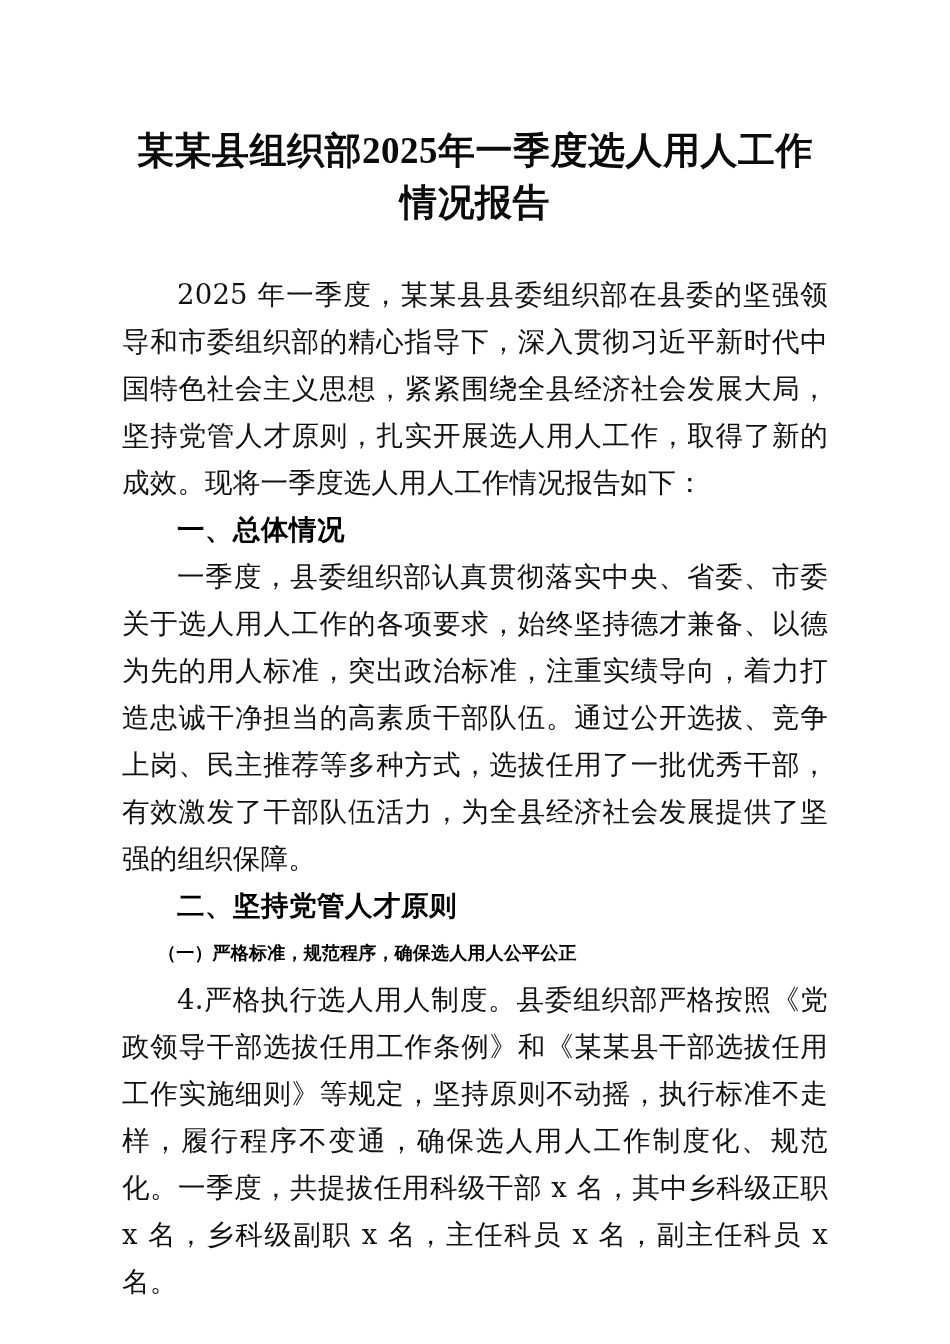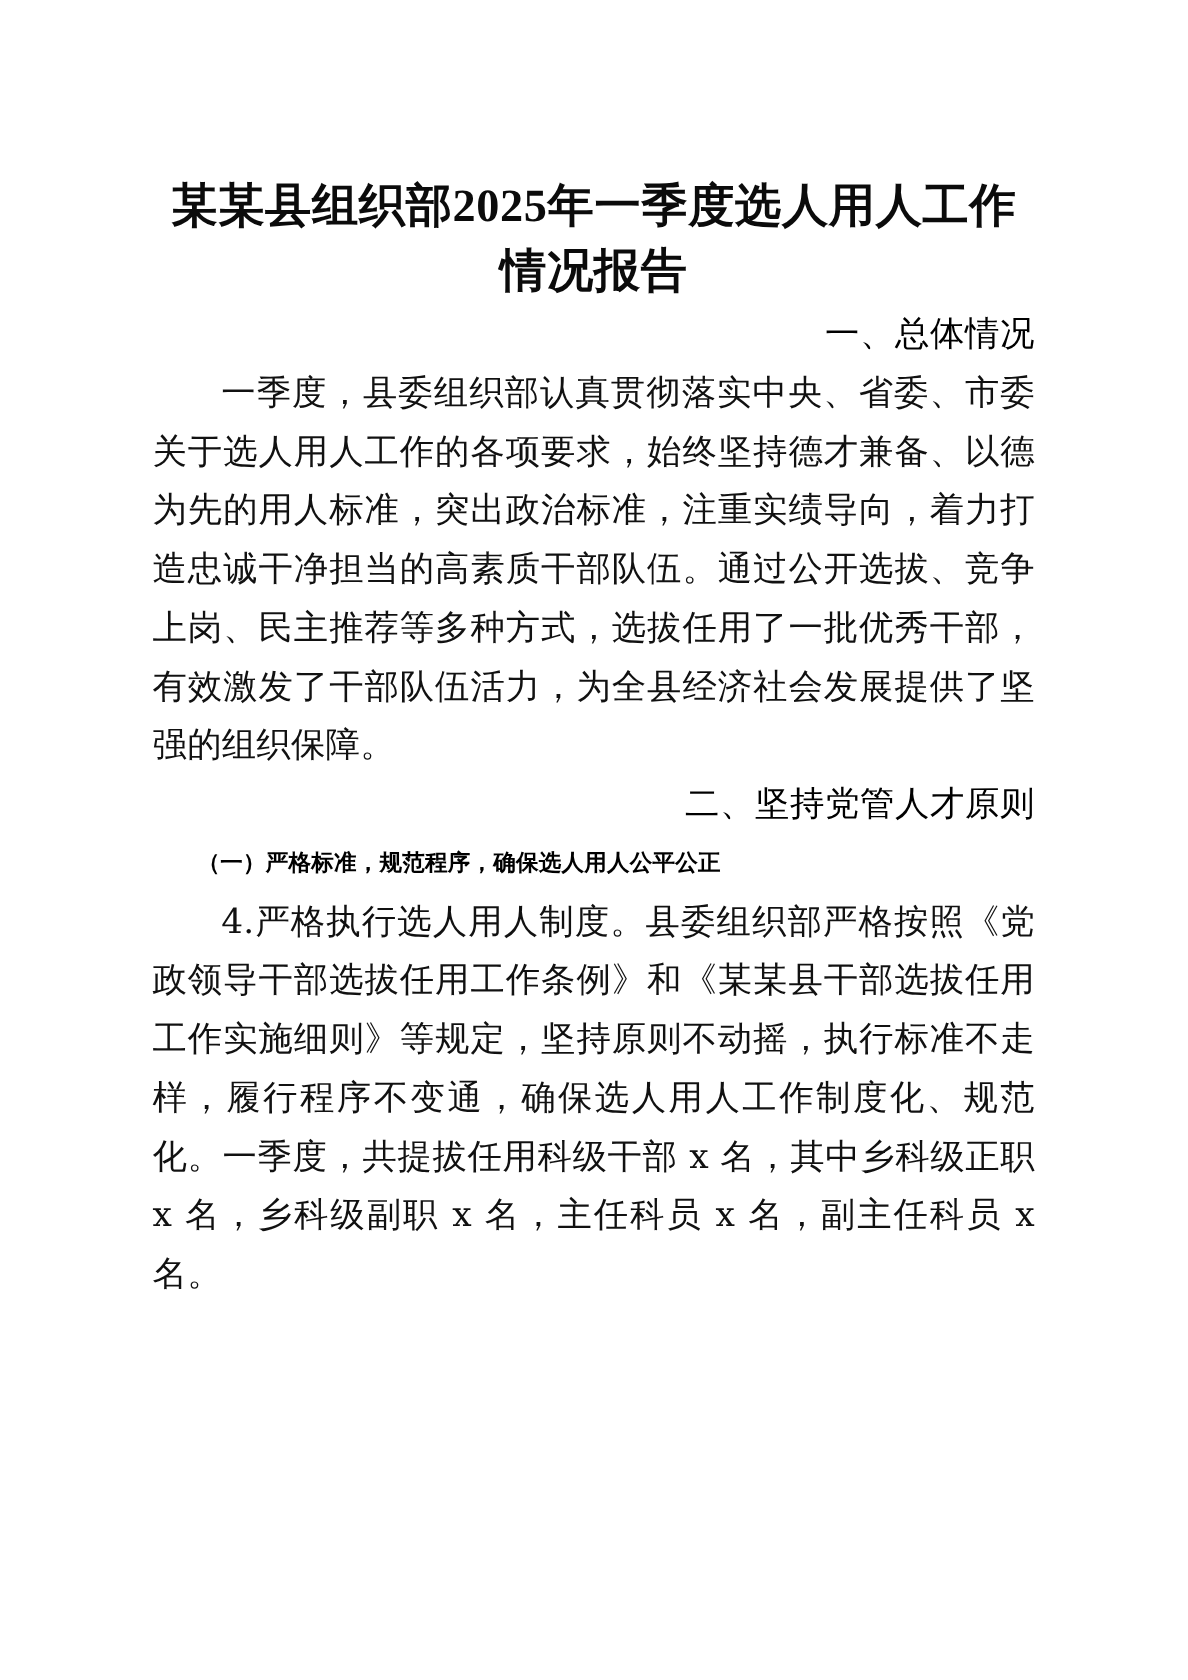--- a/index.html
+++ b/index.html
@@ -15,21 +15,21 @@
     position: relative;
     overflow: hidden;
     font-family: "Liberation Serif", "DejaVu Serif", serif;
     color: #000000;
     -webkit-font-smoothing: antialiased;
   }
 
   .page {
     position: absolute;
     left: 0;
-    top: 16px;
+    top: 1px;
     width: 950px;
     height: 1104px;
     background: #fff;
     box-sizing: border-box;
   }
 
   
   .doc-body {
     position: absolute;
     left: 122px;
@@ -68,25 +68,24 @@
   .p.first {
     margin-top: 42px;
   }
 
   
   .h1cn {
     margin: 0;
     font-family: "DejaVu Sans", "Liberation Sans", sans-serif;
     font-size: 27.5px;
     line-height: 47px;
-    font-weight: 400;
+    font-weight: 700;
     text-indent: 2em;
     letter-spacing: 0.5px;
     color: #000;
-    text-align: right;
   }
 
   
   .h2cn {
     margin: 0;
     font-family: "DejaVu Serif", "Liberation Serif", serif;
     font-size: 18px;
     line-height: 47px;
     font-weight: 700;
     text-indent: 2em;
@@ -100,20 +99,21 @@
   }
 </style>
 </head>
 <body>
 
 <div class="page">
   <div class="doc-body">
 
     <h1 class="doc-title">某某县组织部2025年一季度选人用人工作情况报告</h1>
 
+    <p class="p first">2025 年一季度，某某县县委组织部在县委的坚强领导和市委组织部的精心指导下，深入贯彻习近平新时代中国特色社会主义思想，紧紧围绕全县经济社会发展大局，坚持党管人才原则，扎实开展选人用人工作，取得了新的成效。现将一季度选人用人工作情况报告如下：</p>
 
     <p class="h1cn">一、总体情况</p>
 
     <p class="p">一季度，县委组织部认真贯彻落实中央、省委、市委关于选人用人工作的各项要求，始终坚持德才兼备、以德为先的用人标准，突出政治标准，注重实绩导向，着力打造忠诚干净担当的高素质干部队伍。通过公开选拔、竞争上岗、民主推荐等多种方式，选拔任用了一批优秀干部，有效激发了干部队伍活力，为全县经济社会发展提供了坚强的组织保障。</p>
 
     <p class="h1cn">二、坚持党管人才原则</p>
 
     <p class="h2cn">（一）严格标准，规范程序，确保选人用人公平公正</p>
 
     <p class="p numbered">4.严格执行选人用人制度。县委组织部严格按照《党政领导干部选拔任用工作条例》和《某某县干部选拔任用工作实施细则》等规定，坚持原则不动摇，执行标准不走样，履行程序不变通，确保选人用人工作制度化、规范化。一季度，共提拔任用科级干部 x 名，其中乡科级正职 x 名，乡科级副职 x 名，主任科员 x 名，副主任科员 x 名。</p>

